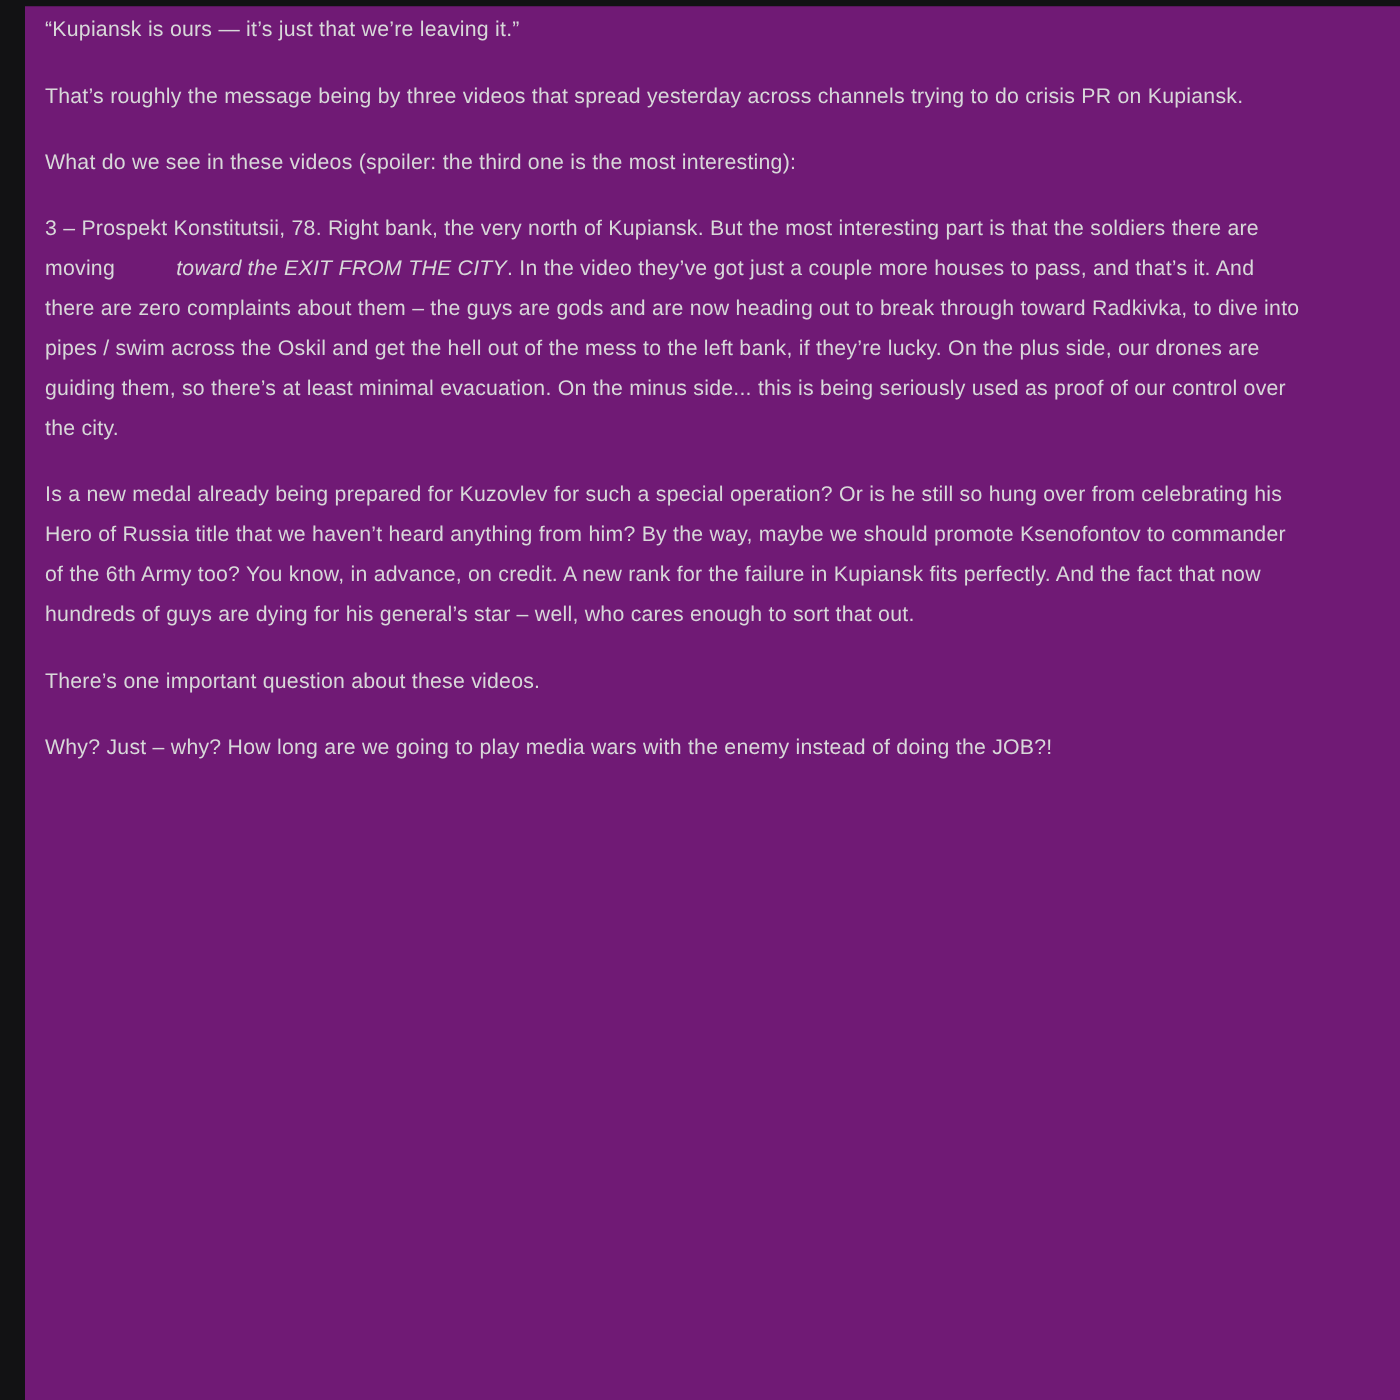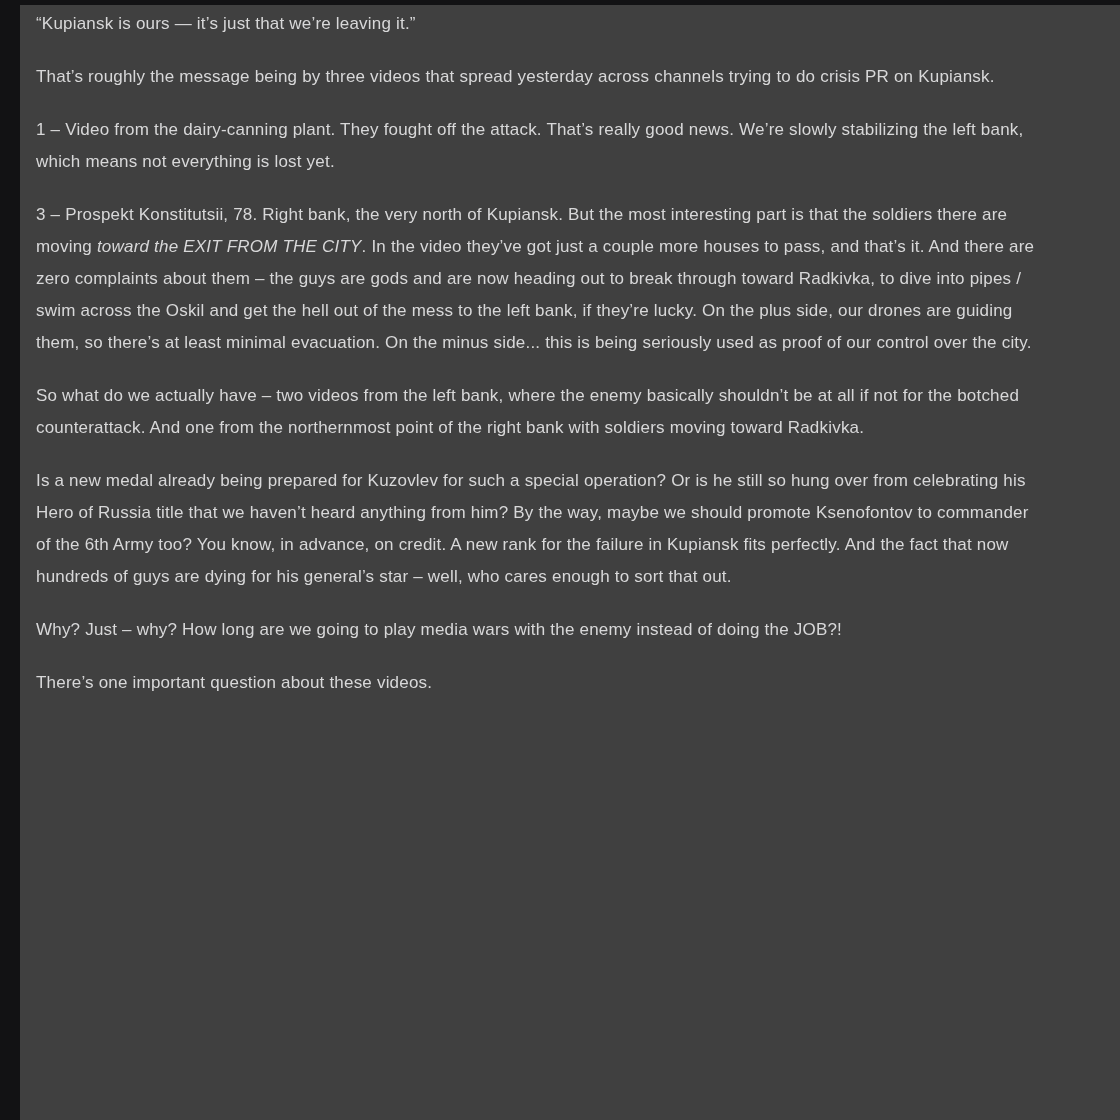--- a/index.html
+++ b/index.html
@@ -13,44 +13,44 @@
     font-family: "Liberation Sans", sans-serif;
     overflow: hidden;
     position: relative;
   }
   .content-panel {
     position: absolute;
     top: 5px;
     left: 20px;
     right: 0;
     bottom: 0;
-    background: #404040;
+    background: #701a75;
   }
   .article {
     padding: 3px 56px 0 16px;
     max-width: 1010px;
     color: #d8d8d9;
     font-size: 17px;
     line-height: 32px;
     letter-spacing: 0.2px;
   }
   .article p {
     margin: 0 0 21px 0;
   }
   .article em {
     font-style: italic;
+    margin-left: 44px;
   }
 </style>
 </head>
 <body>
 
 <div class="content-panel">
   <div class="article">
       <p><span>“Kupiansk is ours — it’s just that we’re leaving it.”</span></p>
       <p><span>That’s roughly the message being by three videos that spread yesterday across channels trying to do crisis PR on Kupiansk.</span></p>
-      <p><span>1 – Video from the dairy-canning plant. They fought off the attack. That’s really good news. We’re slowly stabilizing the left bank, which means not everything is lost yet.</span></p>
+      <p><span>What do we see in these videos (spoiler: the third one is the most interesting):</span></p>
       <p><span>3 – Prospekt Konstitutsii, 78. Right bank, the very north of Kupiansk. But the most interesting part is that the soldiers there are moving </span><em>toward the EXIT FROM THE CITY</em><span>. In the video they’ve got just a couple more houses to pass, and that’s it. And there are zero complaints about them – the guys are gods and are now heading out to break through toward Radkivka, to dive into pipes / swim across the Oskil and get the hell out of the mess to the left bank, if they’re lucky. On the plus side, our drones are guiding them, so there’s at least minimal evacuation. On the minus side... this is being seriously used as proof of our control over the city.</span></p>
-      <p><span>So what do we actually have – two videos from the left bank, where the enemy basically shouldn’t be at all if not for the botched counterattack. And one from the northernmost point of the right bank with soldiers moving toward Radkivka.</span></p>
       <p><span>Is a new medal already being prepared for Kuzovlev for such a special operation? Or is he still so hung over from celebrating his Hero of Russia title that we haven’t heard anything from him? By the way, maybe we should promote Ksenofontov to commander of the 6th Army too? You know, in advance, on credit. A new rank for the failure in Kupiansk fits perfectly. And the fact that now hundreds of guys are dying for his general’s star – well, who cares enough to sort that out.</span></p>
+      <p><span>There’s one important question about these videos.</span></p>
       <p><span>Why? Just – why? How long are we going to play media wars with the enemy instead of doing the JOB?!</span></p>
-      <p><span>There’s one important question about these videos.</span></p>
     </div>
 </div>
 
 </body></html>

